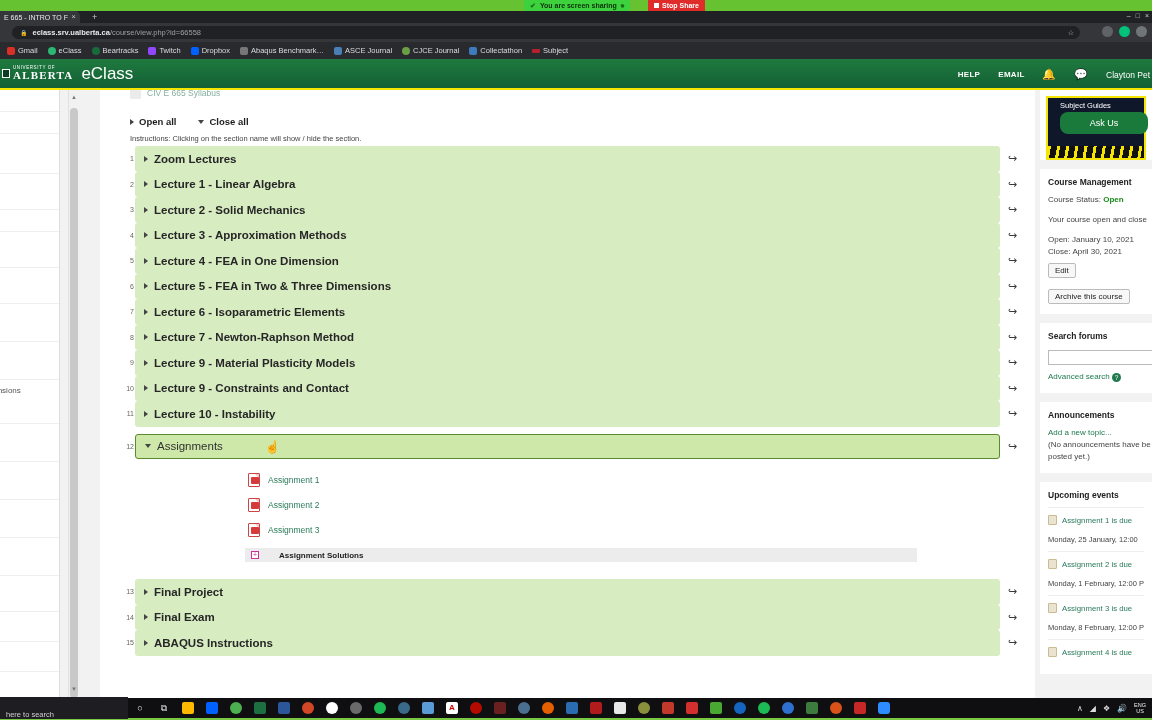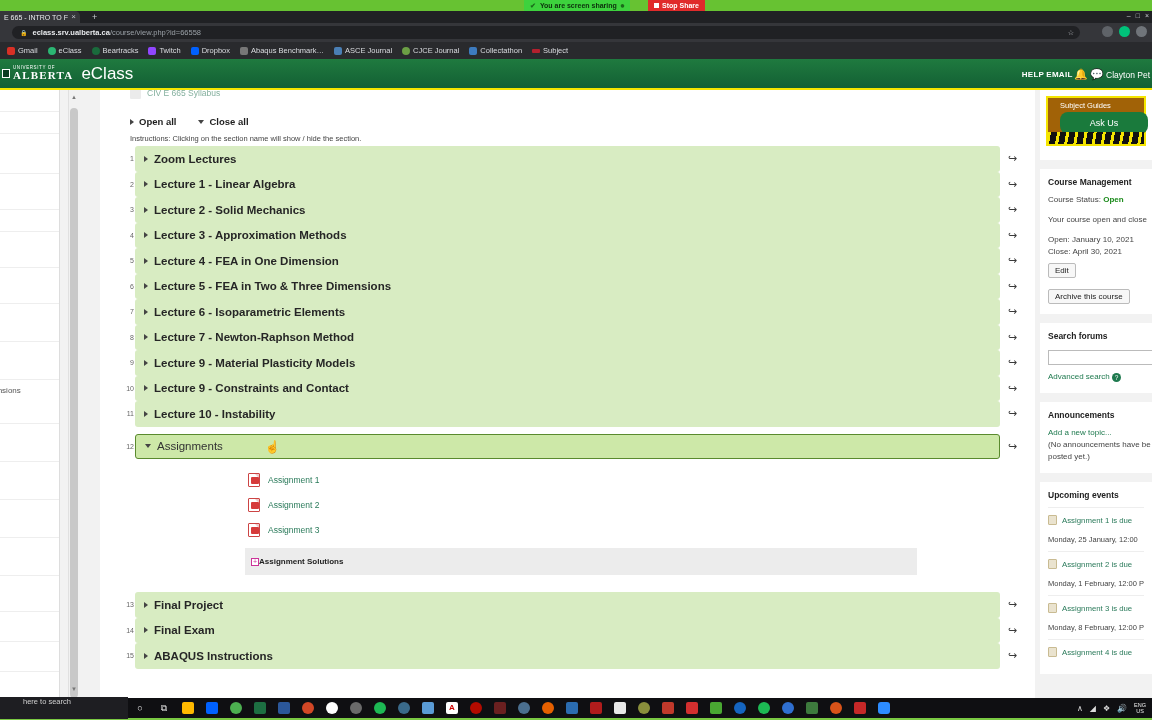--- a/index.html
+++ b/index.html
@@ -58,21 +58,21 @@
     border-bottom:2px solid #f5e500; display:flex; align-items:center; }
   #ua-logo { margin-left:2px; display:flex; align-items:center; gap:3px; }
   #ua-logo-shield { width:8px; height:9px; background:#0b3d22; border:1px solid #fff;
     display:inline-block; }
   #ua-logo-text { color:#fff; line-height:1; }
   #ua-logo-text .small { font-size:4.5px; letter-spacing:.6px; display:block; }
   #ua-logo-text .big { font-size:11px; font-weight:bold; letter-spacing:1.2px;
     display:block; font-family:"Liberation Serif", serif; }
   #eclass-word { color:#fff; font-size:17px; margin-left:8px; font-weight:400; }
   #header-right { position:absolute; right:0px; top:0; height:31px; display:flex;
-    align-items:center; gap:2px; padding-right:2px; }
+    align-items:center; gap:18px; padding-right:2px; }
   #header-right .hlink { color:#fff; font-size:8px; font-weight:bold;
     letter-spacing:.3px; }
   .bell, .chat { color:#fff; font-size:11px; }
   #username { color:#fff; font-size:8.5px; white-space:nowrap; }
 
   
   #page { position:absolute; top:90px; left:0; width:1152px; height:608px;
     background:#f2f2f2; }
 
   
@@ -123,22 +123,22 @@
     color:#8a00c2; }
   .res-row { display:flex; align-items:center; gap:8px; height:25px;
     padding-left:128px; }
   .pdf-ico { width:12px; height:14px; background:#fff; border:1px solid #c44;
     border-radius:1px; position:relative; flex:0 0 12px; }
   .pdf-ico::after { content:""; position:absolute; left:1.5px; bottom:1.5px;
     width:8px; height:7px; background:#d63a3a; border-radius:1px; }
   .pdf-ico::before { content:""; position:absolute; right:0; top:0;
     border-left:4px solid transparent; border-top:4px solid #f0c7c7; }
   .res-label { font-size:8.5px; color:#2a7a5a; }
-  .folder-row { position:relative; height:27px; margin-left:125px; width:672px;
-    background:#ececec; display:flex; align-items:center; gap:0;
+  .folder-row { position:relative; height:14px; margin-left:125px; width:672px;
+    background:#ececec; display:flex; align-items:center; gap:20px;
     padding-left:6px; margin-bottom:9px; }
   .plus-ico { width:8px; height:8px; border:1px solid #c39; color:#c39;
     font-size:7px; line-height:6px; text-align:center; flex:0 0 8px;
     background:#fff; }
   .folder-label { font-size:8px; font-weight:bold; color:#222; }
 
   
   #right-col { position:absolute; left:1040px; top:0; width:112px; height:608px;
     overflow:hidden; }
   .blk { background:#fff; margin-bottom:9px; padding:8px 8px 10px 8px; }
@@ -150,21 +150,21 @@
   .btn { display:inline-block; border:1px solid #bbb; background:#f7f7f7;
     font-size:8px; padding:2px 6px; border-radius:2px; color:#222;
     margin-top:5px; white-space:nowrap; }
   #search-input { width:118px; height:15px; border:1px solid #bbb;
     background:#fff; margin-bottom:6px; }
   .help-ico { display:inline-block; width:9px; height:9px; border-radius:50%;
     background:#1f7a4f; color:#fff; font-size:6.5px; text-align:center;
     line-height:9px; vertical-align:-1px; }
   #ask-us-banner { height:70px; background:#fff; padding:6px 6px;
     position:relative; overflow:hidden; margin-bottom:9px; }
-  #ask-us-inner { background:#a16207; border:2px solid #f5e500; height:50px;
+  #ask-us-inner { background:#0f172a; border:2px solid #f5e500; height:64px;
     position:relative; }
   #subject-guides { position:absolute; left:12px; top:3px; font-size:7.5px;
     color:#fff; }
   #ask-us-btn { position:absolute; left:12px; top:14px; width:88px; height:22px;
     background:#1a7a3c; color:#fff; font-size:9px; display:flex;
     align-items:center; justify-content:center;border-radius:8px; }
   #ask-us-stripes { position:absolute; left:0; bottom:0; width:100%; height:12px;
     background:repeating-linear-gradient(100deg,#f5e500 0 3px,#111 3px 9px); }
   .evt { padding:7px 0 7px 0; border-top:1px solid #eee; }
   .evt:first-of-type { border-top:none; }
@@ -172,21 +172,21 @@
   .cal-ico { width:9px; height:10px; background:#eae3cf; border:1px solid #c9bb92;
     border-radius:1px; flex:0 0 9px; }
   .evt-title { font-size:7.8px; color:#2a7a5a; white-space:nowrap; }
   .evt-date { font-size:7.5px; color:#444; white-space:nowrap; margin-top:10px; }
 
   
   #taskbar { position:absolute; left:0; bottom:0; width:1152px; height:22px;
     background:#0f0f12; display:flex; align-items:center;
     border-bottom:2px solid #7ac943; }
   #tb-search { width:128px; height:22px; background:#1e1e22; color:#cfcfcf;
-    font-size:7.5px; display:flex; align-items:flex-start; padding-left:23px; }
+    font-size:7.5px; display:flex; align-items:flex-end; padding-left:6px; }
   .tb-ico { width:24px; height:22px; display:flex; align-items:center;
     justify-content:center; font-size:9px; color:#e6e6e6; flex:0 0 24px; }
   .tb-sq { width:12px; height:12px; border-radius:2px; display:inline-block; }
   #tb-right { margin-left:auto; display:flex; align-items:center; gap:7px;
     padding-right:6px; color:#ddd; font-size:8px; }
   #tb-lang { font-size:5.5px; line-height:6px; text-align:center; color:#eee; }
 </style>
 </head>
 <body>
 

